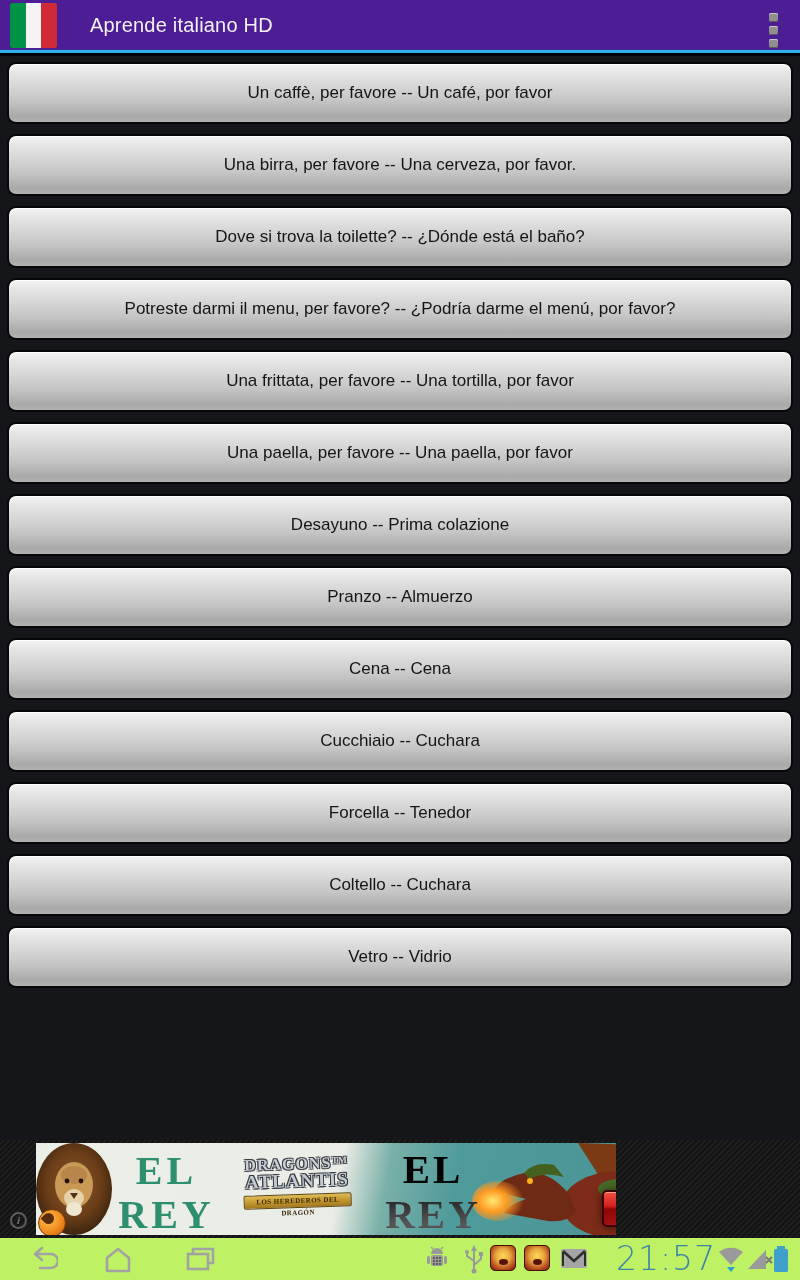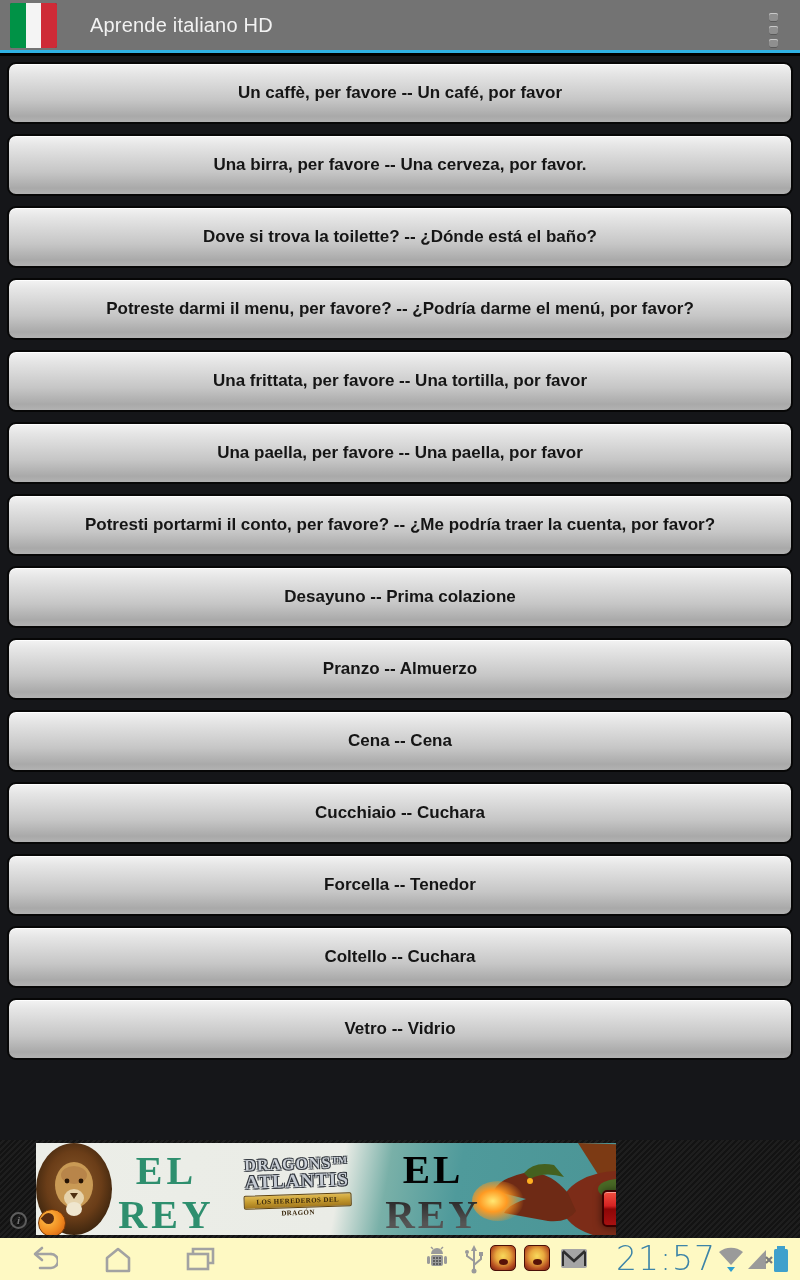--- a/index.html
+++ b/index.html
@@ -1,40 +1,40 @@
 <!DOCTYPE html>
 <html><head>
 <meta charset="utf-8">
 <style>
   * { box-sizing: border-box; margin: 0; padding: 0; }
   html,body { width:800px; height:1280px; background:#000; font-family:"Liberation Sans",sans-serif; }
   #screen { position:relative; width:800px; height:1280px; background:#000; overflow:hidden; }
 
   
   .action-bar { position:absolute; top:0; left:0; width:800px; height:53px;
-    background:#737373; border-bottom:3px solid #2fb2e5; display:flex; align-items:center; }
+    background:#4c1d95; border-bottom:3px solid #2fb2e5; display:flex; align-items:center; }
   .flag { position:absolute; left:10px; top:3px; width:47px; height:45px; display:flex;
     border-radius:2px; overflow:hidden; box-shadow:inset 0 0 0 1px rgba(0,0,0,.5); }
   .flag > div { flex:1; }
   .flag .g { background:#009246; } .flag .w { background:#f4f4f4; } .flag .r { background:#ce2b37; }
   .ab-title { position:absolute; left:90px; top:0; height:50px; line-height:50px;
     color:#f2f2f2; font-size:20px; letter-spacing:.2px; }
   .overflow { position:absolute; right:22px; top:13px; display:flex; flex-direction:column; }
   .overflow span { width:9px; height:9px; background:#8f8f8f; border-radius:2px; margin-bottom:4px;
     box-shadow:inset 0 1px 0 #c9c9c9, inset 0 -1px 0 #5a5a5a; }
 
   
   .list { position:absolute; top:56px; left:0; width:800px; height:1084px;
     background:#151619; padding-top:6px; overflow:hidden; }
   .phrase-btn { height:62px; margin:0 7px 10px 7px; border-radius:9px;
     border:2px solid #070707;
     background:linear-gradient(180deg,#f3f3f3 0%,#e4e4e4 18%,#c6c6c6 62%,#a9a9a9 90%,#b2b2b2 100%);
     box-shadow:inset 0 1px 0 rgba(255,255,255,.85);
     display:flex; align-items:center; justify-content:center; text-align:center;
-    font-weight:bold; font-size:17px; color:#151515; cursor:pointer; }
+    font-weight:normal; font-size:17px; color:#151515; cursor:pointer; }
 
   
   .ad-strip { position:absolute; top:1140px; left:0; width:800px; height:98px;
     background:repeating-linear-gradient(135deg,#131313 0 2px,#1e1e1e 2px 4px); }
   .ad-info { position:absolute; left:10px; top:72px; width:17px; height:17px; border:2px solid #6f6f6f;
     border-radius:50%; color:#8a8a8a; font:italic bold 11px/13px "Liberation Serif",serif;
     text-align:center; opacity:.8; }
   .ad-banner { position:absolute; left:36px; top:3px; width:580px; height:92px; overflow:hidden;
     background:linear-gradient(100deg,#eceee8 0%,#eaece6 52%,#79b0a8 60%,#4f9a9b 72%,#4b9596 100%); }
   .lion-svg { position:absolute; left:-2px; top:-2px; }
@@ -64,21 +64,21 @@
     border:2px solid #3c0000; border-radius:5px; box-shadow:0 0 8px rgba(0,0,0,.55), inset 0 1px 0 rgba(255,255,255,.45);
     color:#fff; font:bold 19px/33px "Liberation Serif",serif; text-align:center; letter-spacing:1px;
     text-shadow:1px 1px 2px #420000; cursor:pointer; }
   .ad-game-icon { position:absolute; left:2px; top:66px; width:28px; height:28px; border-radius:50%;
     background:radial-gradient(circle at 35% 35%,#ffc14a 0%,#f08a1f 55%,#c6520c 100%);
     border:1px solid #7a3a06; z-index:5; }
   .ad-game-icon:before { content:""; position:absolute; left:4px; top:3px; width:11px; height:11px;
     border-radius:50% 50% 50% 0; background:#5a2d10; transform:rotate(45deg); }
 
   
-  .nav-bar { position:absolute; top:1238px; left:0; width:800px; height:42px; background:#fef9c3; }
+  .nav-bar { position:absolute; top:1238px; left:0; width:800px; height:42px; background:#bef264; }
   .nav-btn { position:absolute; top:6px; width:36px; height:30px; cursor:pointer; }
   .nav-back { left:22px; } .nav-home { left:100px; } .nav-recents { left:182px; }
   .st-icon { position:absolute; }
   .coc-icon { width:26px; height:26px; border-radius:5px; border:1px solid #4a0f08;
     background:radial-gradient(circle at 50% 42%,#f8d95c 0%,#eaa93e 38%,#b44c20 72%,#6e1a10 100%); }
   .coc-icon:before { content:""; position:absolute; left:8px; top:13px; width:9px; height:6px;
     border-radius:50%; background:#571208; }
   .clock { position:absolute; left:600px; top:1px; width:116px; color:#3d84a8;
     font-family:"DejaVu Sans",sans-serif; font-weight:200; font-size:33px; line-height:40px;
     letter-spacing:1px; text-align:right; }
@@ -102,21 +102,20 @@
     </div>
   </div>
 
   <div class="list">
     <div class="phrase-btn">Un caffè, per favore -- Un café, por favor</div>
     <div class="phrase-btn">Una birra, per favore -- Una cerveza, por favor.</div>
     <div class="phrase-btn">Dove si trova la toilette? -- ¿Dónde está el baño?</div>
     <div class="phrase-btn">Potreste darmi il menu, per favore? -- ¿Podría darme el menú, por favor?</div>
     <div class="phrase-btn">Una frittata, per favore -- Una tortilla, por favor</div>
     <div class="phrase-btn">Una paella, per favore -- Una paella, por favor</div>
-    <div class="phrase-btn">Potresti portarmi il conto, per favore? -- ¿Me podría traer la cuenta, por favor?</div>
     <div class="phrase-btn">Desayuno -- Prima colazione</div>
     <div class="phrase-btn">Pranzo -- Almuerzo</div>
     <div class="phrase-btn">Cena -- Cena</div>
     <div class="phrase-btn">Cucchiaio -- Cuchara</div>
     <div class="phrase-btn">Forcella -- Tenedor</div>
     <div class="phrase-btn">Coltello -- Cuchara</div>
     <div class="phrase-btn">Vetro -- Vidrio</div>
   </div>
 
   <div class="ad-strip">

